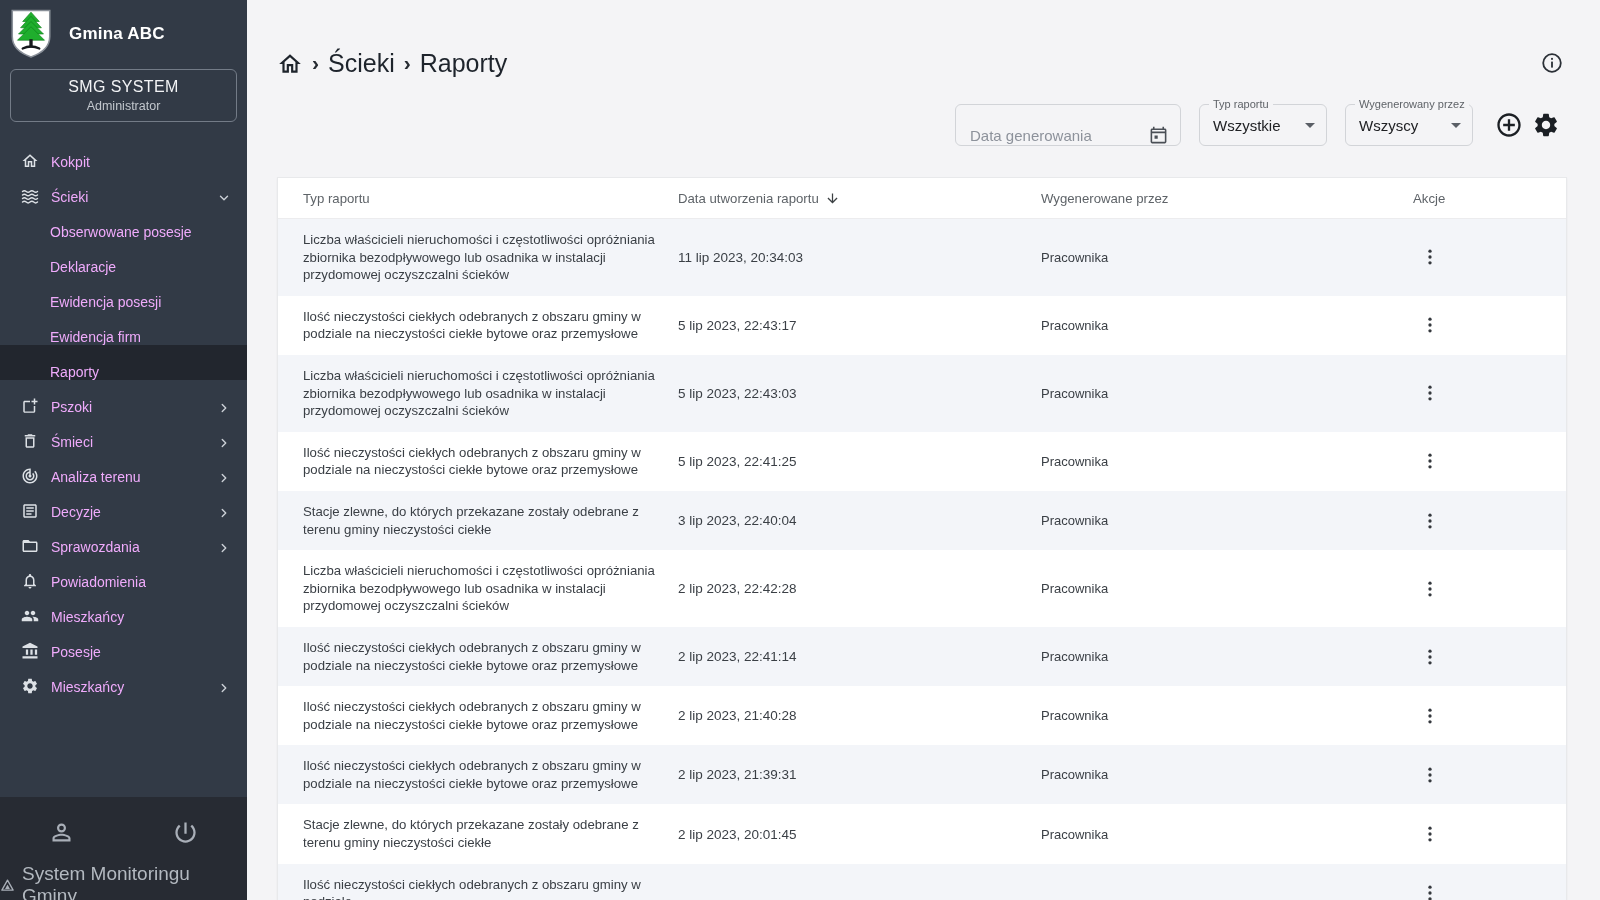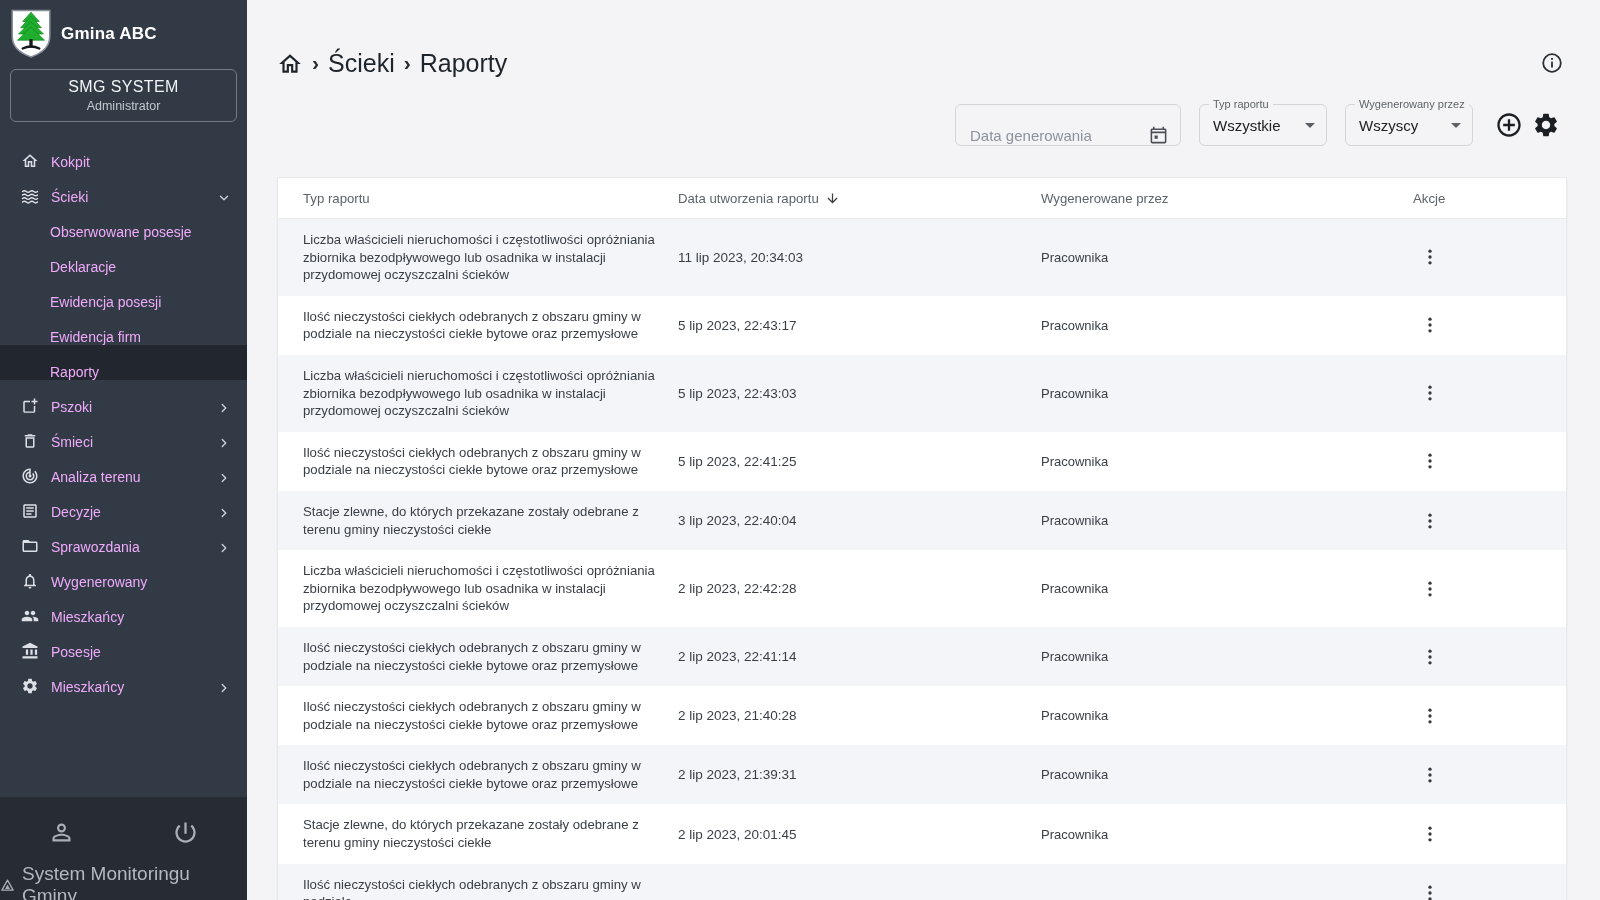--- a/index.html
+++ b/index.html
@@ -2,21 +2,21 @@
 <html><head>
 <meta charset="utf-8">
 <style>
   html,body{margin:0;padding:0;}
   body{width:1600px;height:900px;overflow:hidden;background:#f4f4f6;
        font-family:"Liberation Sans",sans-serif;position:relative;}
   svg{display:block;}
 
   
   .sidebar{position:absolute;left:0;top:0;width:247px;height:900px;background:#323a46;color:#e9ebee;}
-  .logo-row{display:flex;align-items:center;gap:9px;padding:9px 10px 2px 10px;}
+  .logo-row{display:flex;align-items:center;gap:17px;padding:9px 10px 2px 10px;}
   .org{font-size:17px;font-weight:700;color:#fff;letter-spacing:.2px;}
   .smg-box{margin:8px 10px 13px 10px;border:1px solid #737b87;border-radius:6px;text-align:center;padding:8px 4px;}
   .smg-title{font-size:16px;color:#f2f3f5;letter-spacing:.4px;}
   .smg-role{font-size:12.5px;color:#c2c7cd;margin-top:3px;}
   .mi{height:35px;display:flex;align-items:flex-end;padding:0 16px 0 21px;cursor:pointer;font-size:14px;color:#f0abfc;}
   .mi .ico{width:18px;height:18px;margin-right:12px;color:#dde1e6;flex:0 0 18px;}
   .mi .ico svg{width:18px;height:18px;}
   .mi .lbl{flex:1;white-space:nowrap;}
   .chev{width:14px;height:14px;color:#ccd1d7;}
   .sub-mi{padding-left:50px;}
@@ -194,21 +194,21 @@
             <path d="M9 6l6 6-6 6"></path>
           </svg>
         </span>
     </div>
     <div class="mi">
       <span class="ico">
           <svg viewBox="0 0 24 24" fill="currentColor">
             <path d="M12 22c1.1 0 2-.9 2-2h-4c0 1.1.9 2 2 2zm6-6v-5c0-3.07-1.63-5.64-4.5-6.32V4c0-.83-.67-1.5-1.5-1.5s-1.5.67-1.5 1.5v.68C7.64 5.36 6 7.92 6 11v5l-2 2v1h16v-1l-2-2zm-2 1H8v-6c0-2.48 1.51-4.5 4-4.5s4 2.02 4 4.5v6z"></path>
           </svg>
         </span>
-      <span class="lbl">Wygenerowany</span>
+      <span class="lbl">Powiadomienia</span>
     </div>
     <div class="mi">
       <span class="ico">
           <svg viewBox="0 0 24 24" fill="currentColor">
             <path d="M16 11c1.66 0 2.99-1.34 2.99-3S17.66 5 16 5c-1.66 0-3 1.34-3 3s1.34 3 3 3zm-8 0c1.66 0 2.99-1.34 2.99-3S9.66 5 8 5C6.34 5 5 6.34 5 8s1.34 3 3 3zm0 2c-2.33 0-7 1.17-7 3.5V19h14v-2.5c0-2.33-4.67-3.5-7-3.5zm8 0c-.29 0-.62.02-.97.05 1.16.84 1.97 1.97 1.97 3.45V19h6v-2.5c0-2.33-4.67-3.5-7-3.5z"></path>
           </svg>
         </span>
       <span class="lbl">Mieszkańcy</span>
     </div>
     <div class="mi">

